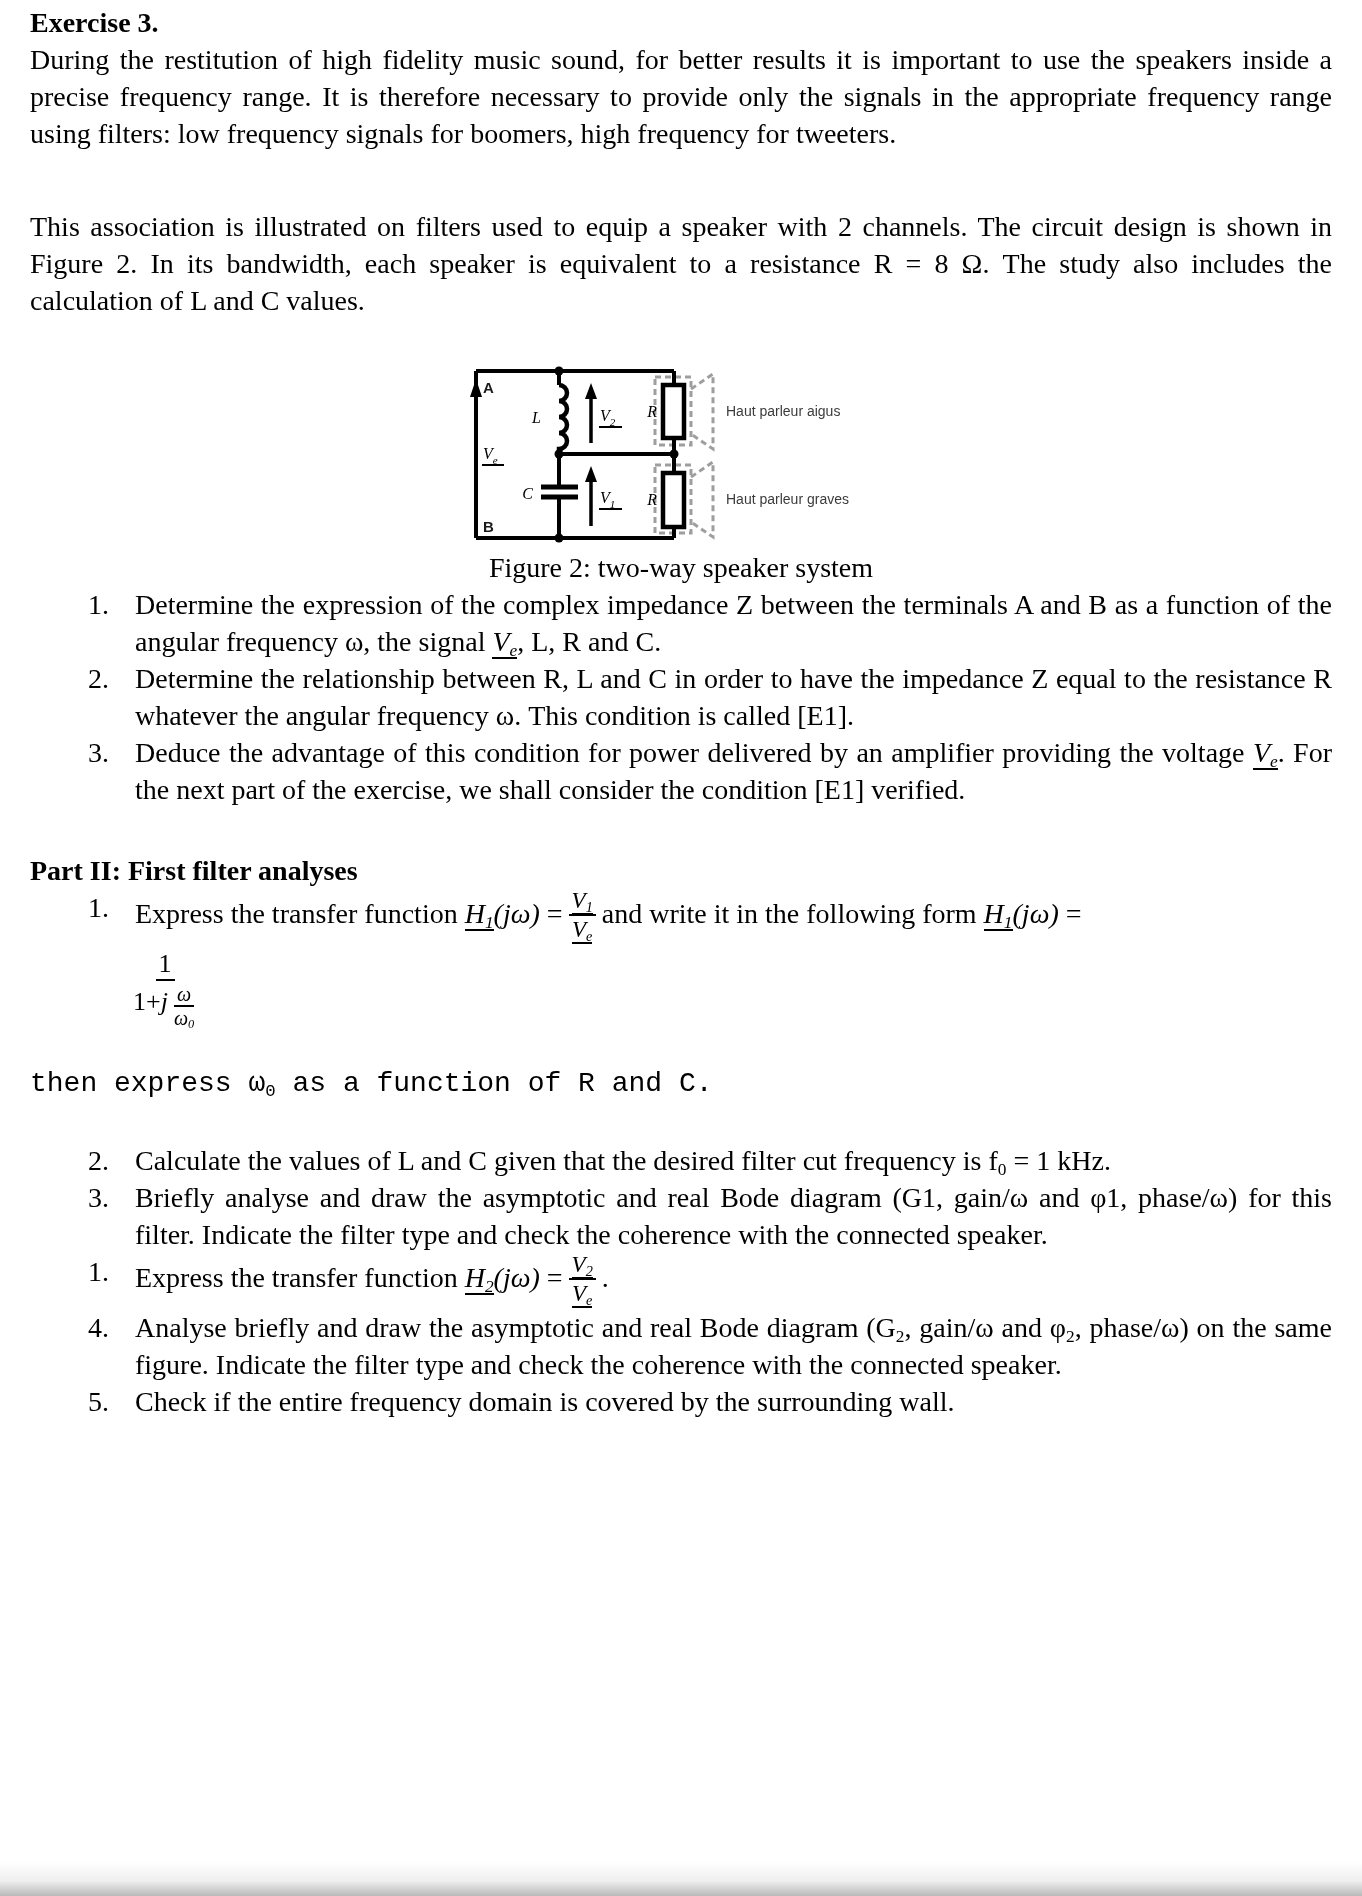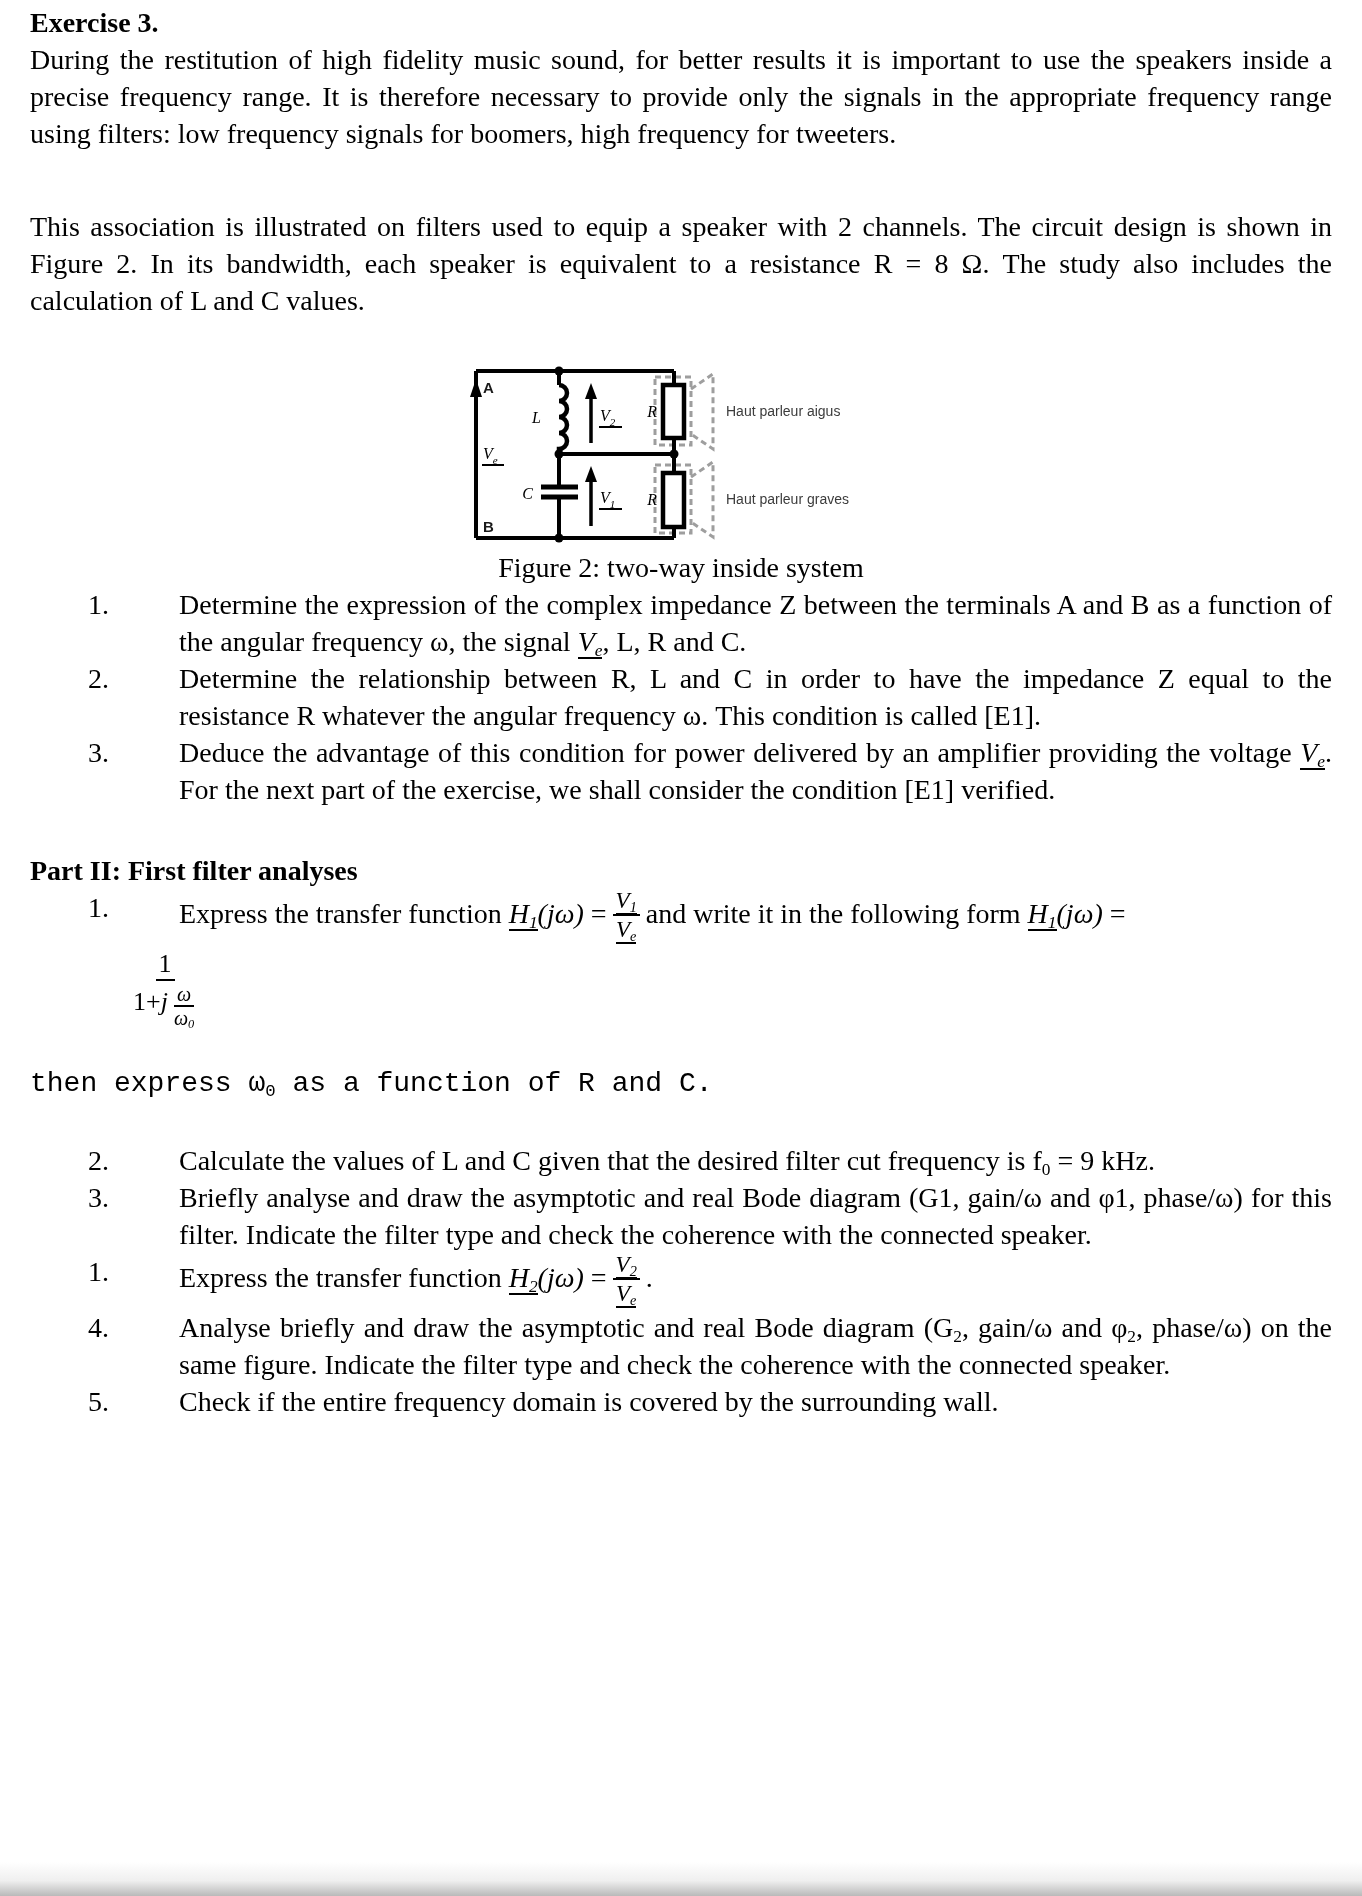--- a/index.html
+++ b/index.html
@@ -8,21 +8,21 @@
     background:#ffffff;color:#000;
     font-family:"Liberation Serif", serif;
     font-size:28px;line-height:37px;
   }
   .content{padding:4px 30px 0 30px;}
   .heading{font-weight:bold;}
   p.para{margin:0;text-align:justify;}
   .mt-blank{margin-top:37px;}
   .li{display:flex;margin:0;}
   .li .num{flex:0 0 47px;margin-left:58px;}
-  .li .txt{flex:1;text-align:justify;margin-left:44px;}
+  .li .txt{flex:1;text-align:justify;}
   .ul{border-bottom:2px solid #000;}
   .it{font-style:italic;}
   sub{font-size:0.62em;line-height:0;vertical-align:baseline;position:relative;top:0.28em;}
   .frac{
     display:inline-flex;flex-direction:column;align-items:center;
     vertical-align:middle;text-align:center;margin:0 6px;
     font-size:23px;line-height:27px;position:relative;top:-2px;
   }
   .frac .fnum{border-bottom:2px solid #000;padding:0 3px;}
   .frac .fden{padding:0 3px;}
@@ -102,21 +102,21 @@
       <text class="svar" x="216" y="150" text-anchor="end">R</text>
       <text class="svar" x="42" y="104"><tspan>V</tspan><tspan class="ssub" dy="5">e</tspan></text>
       <path d="M41,110 h22" stroke="#000" stroke-width="2"></path>
       <text class="svar" x="159" y="66"><tspan>V</tspan><tspan class="ssub" dy="5">2</tspan></text>
       <path d="M158,72 h23" stroke="#000" stroke-width="2"></path>
       <text class="svar" x="159" y="148"><tspan>V</tspan><tspan class="ssub" dy="5">1</tspan></text>
       <path d="M158,154 h23" stroke="#000" stroke-width="2"></path>
       <text class="slabel" x="285" y="61">Haut parleur aigus</text>
       <text class="slabel" x="285" y="149">Haut parleur graves</text>
     </svg>
-    <div class="fig-caption">Figure 2: two-way inside system</div>
+    <div class="fig-caption">Figure 2: two-way speaker system</div>
   </div>
 
 
   <div class="li">
     <span class="num">1.</span>
     <div class="txt"><span>Determine the expression of the complex impedance Z between the terminals A and B as a function of the angular frequency ω, the signal </span><span class="ul it"><span>V</span><sub>e</sub></span><span>, L, R and C.</span></div>
   </div>
   <div class="li">
     <span class="num">2.</span>
     <div class="txt">Determine the relationship between R, L and C in order to have the impedance Z equal to the resistance R whatever the angular frequency ω. This condition is called [E1].</div>
@@ -143,21 +143,21 @@
             <span class="fnum it">ω</span>
             <span class="fden it"><span>ω</span><sub>0</sub></span>
           </span></span>
     </span>
   </div>
 
   <p class="para" style="margin-top:38px;font-family:Liberation Mono, monospace;"><span>then express ω</span><sub>0</sub><span> as a function of R and C.</span></p>
 
   <div class="li" style="margin-top:40px;">
     <span class="num">2.</span>
-    <div class="txt"><span>Calculate the values of L and C given that the desired filter cut frequency is f</span><sub>0</sub><span> = 9 kHz.</span></div>
+    <div class="txt"><span>Calculate the values of L and C given that the desired filter cut frequency is f</span><sub>0</sub><span> = 1 kHz.</span></div>
   </div>
   <div class="li">
     <span class="num">3.</span>
     <div class="txt">Briefly analyse and draw the asymptotic and real Bode diagram (G1, gain/ω and φ1, phase/ω) for this filter. Indicate the filter type and check the coherence with the connected speaker.</div>
   </div>
 
 
   <div class="li">
     <span class="num">1.</span>
     <div class="txt"><span>Express the transfer function </span><span class="ul it"><span>H</span><sub>2</sub></span><span class="it">(jω)</span> <span>=</span><span class="frac">

